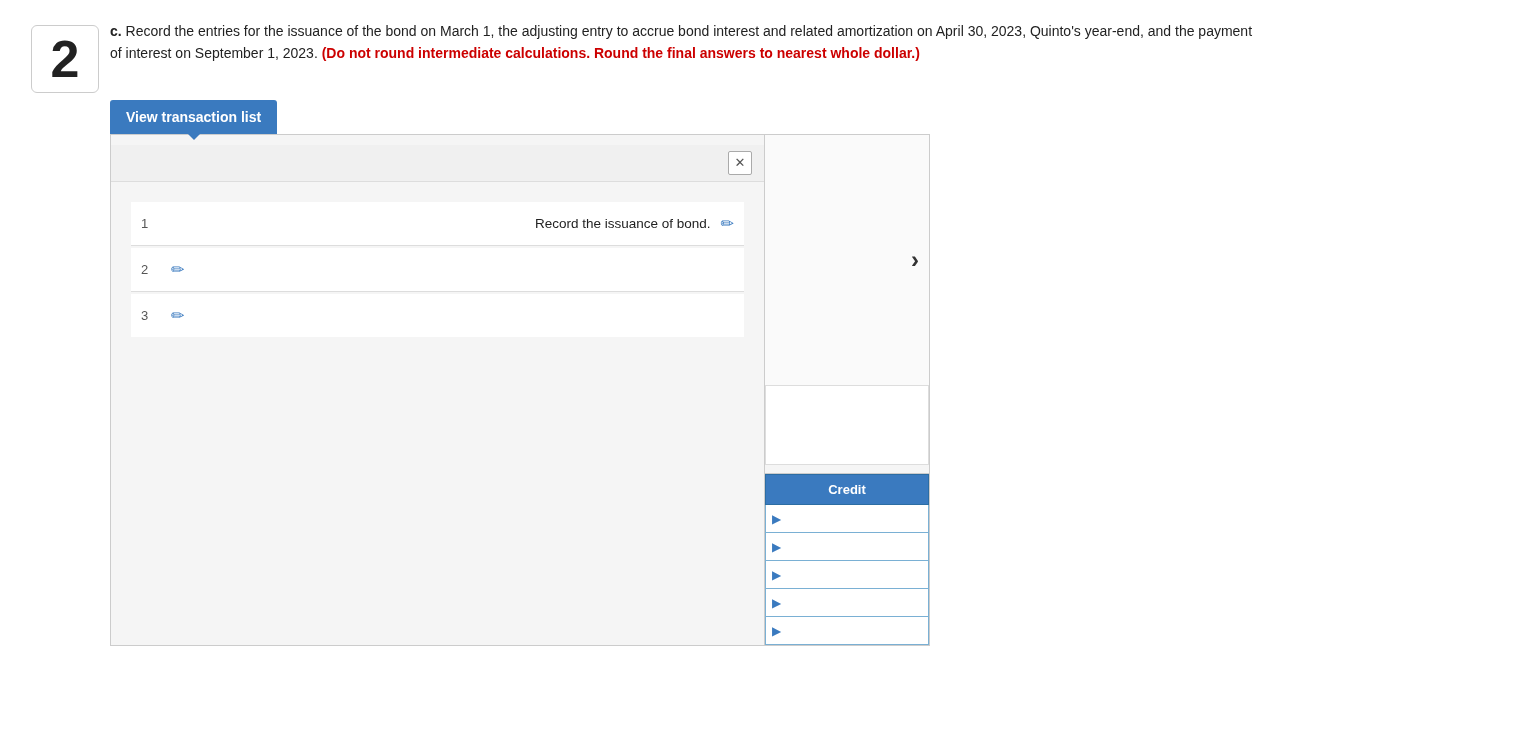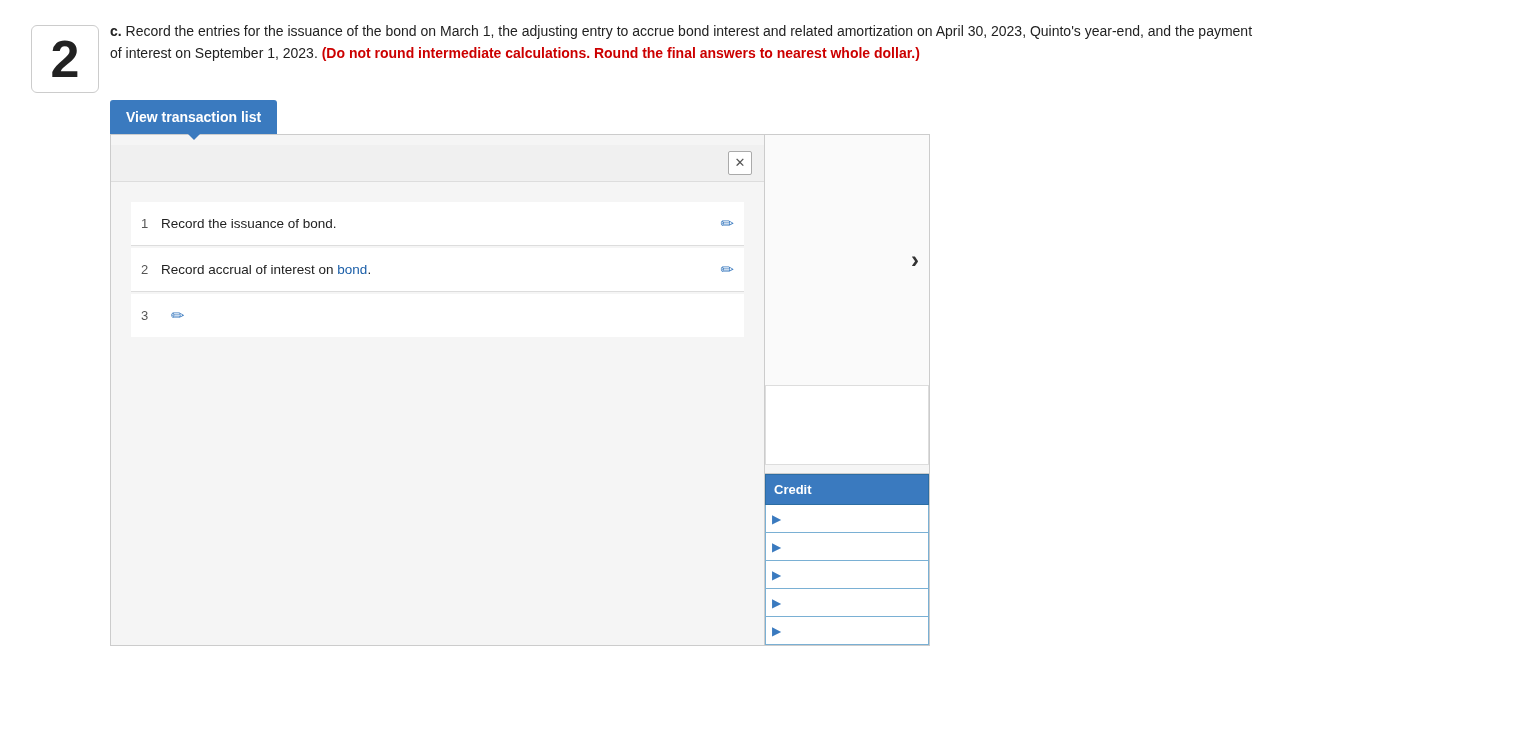--- a/index.html
+++ b/index.html
@@ -162,20 +162,21 @@
       width: 20px;
       color: #555;
       font-size: 13px;
       flex-shrink: 0;
     }
 
     .transaction-desc {
       flex: 1;
       font-size: 13.5px;
       color: #222;
+      text-align: right;
     }
 
     .transaction-desc .highlight {
       color: #1a5ea8;
       text-decoration: none;
     }
 
     .edit-icon {
       color: #3a7abf;
       font-size: 16px;
@@ -221,21 +222,21 @@
       width: 100%;
       border-collapse: collapse;
     }
 
     .credit-table thead tr th {
       background-color: #3a7abf;
       color: #fff;
       font-size: 13px;
       font-weight: bold;
       padding: 7px 8px;
-      text-align: left;
+      text-align: center;
       border: 1px solid #2c6da3;
     }
 
     .credit-table tbody tr td {
       height: 28px;
       border: 1px solid #7ab0d4;
       padding: 2px 6px;
       background: #fff;
       vertical-align: middle;
     }
@@ -287,21 +288,20 @@
         <div class="transaction-list">
 
           <div class="transaction-item">
             <span class="transaction-num">1</span>
             <span class="transaction-desc">Record the issuance of bond.</span>
             <span class="edit-icon">✏</span>
           </div>
 
           <div class="transaction-item">
             <span class="transaction-num">2</span>
-            <span class="transaction-desc">Record accrual of interest on <span class="highlight">bond</span>.</span>
             <span class="edit-icon">✏</span>
           </div>
 
           <div class="transaction-item">
             <span class="transaction-num">3</span>
             <span class="edit-icon">✏</span>
           </div>
 
         </div>
 

